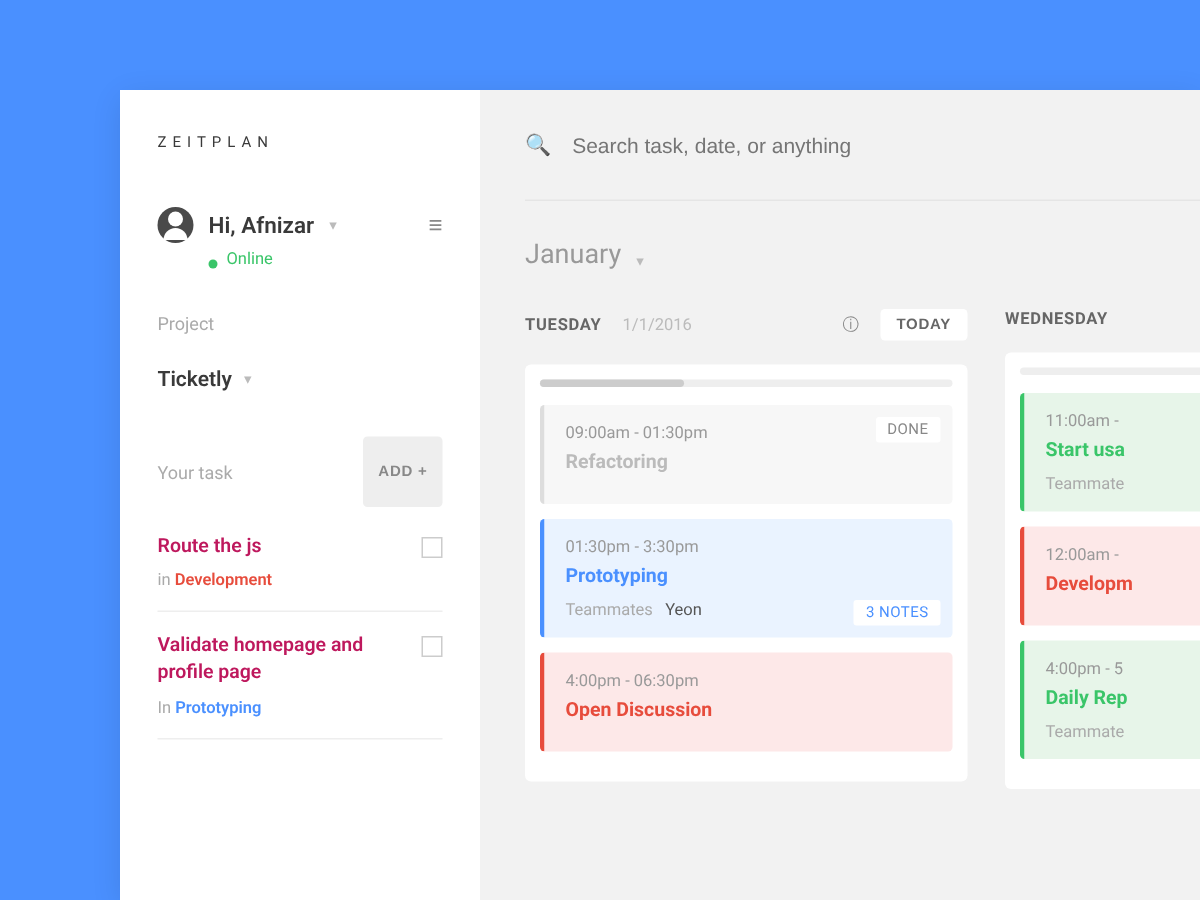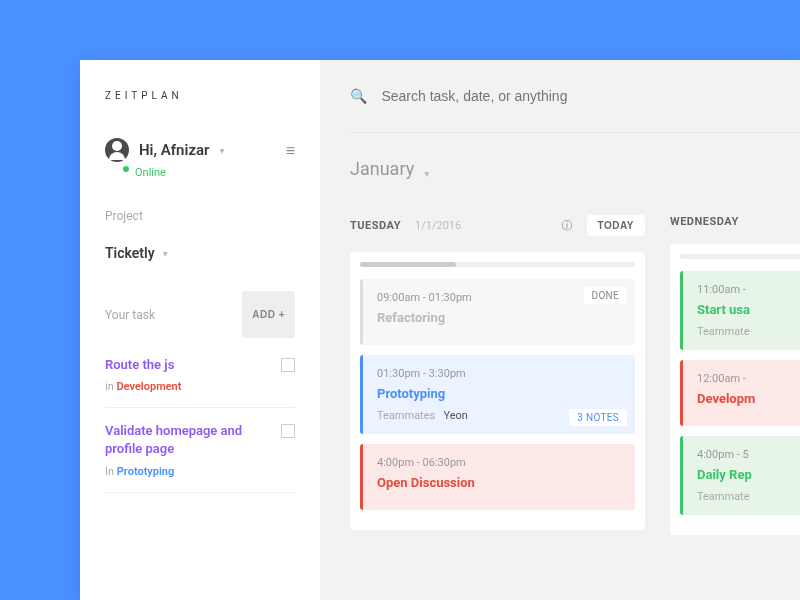--- a/index.html
+++ b/index.html
@@ -7,42 +7,42 @@
 .app{position:absolute;top:60px;left:80px;right:0;bottom:0;background:#fff;border-radius:8px 0 0 0;display:flex;box-shadow:0 4px 20px rgba(0,0,0,0.1)}
 .sidebar{width:240px;padding:30px 25px;background:#fff}
 .logo{font-size:10px;font-weight:400;letter-spacing:4px;color:#3a3a3a;margin-bottom:37px}
 .user-row{display:flex;align-items:center;gap:10px;margin-bottom:4px}
 .avatar{width:24px;height:24px;background:#4a4a4a;border-radius:50%;position:relative}
 .avatar::before{content:"";position:absolute;top:3px;left:7px;width:10px;height:10px;background:#fff;border-radius:50%}
 .avatar::after{content:"";position:absolute;bottom:2px;left:4px;width:16px;height:8px;background:#fff;border-radius:8px 8px 0 0}
 .greet{font-size:15px;font-weight:600;color:#3a3a3a}
 .chev{color:#bbb;font-size:10px}
 .menu-icon{margin-left:auto;color:#888;font-size:16px;cursor:pointer}
-.status{display:flex;align-items:flex-start;gap:6px;margin-left:18px;margin-bottom:30px}
+.status{display:flex;align-items:flex-end;gap:6px;margin-left:34px;margin-bottom:30px}
 .dot{width:6px;height:6px;background:#3ac569;border-radius:50%}
 .status-text{font-size:11px;color:#3ac569}
 .label{font-size:12px;color:#aaa;margin-bottom:22px}
 .proj-row{display:flex;align-items:center;gap:8px;margin-bottom:30px}
 .proj-name{font-size:14px;font-weight:600;color:#3a3a3a}
 .task-header{display:flex;justify-content:space-between;align-items:center;margin-bottom:18px}
 .add-btn{background:#eee;border:none;padding:18px 10px;font-size:10px;font-weight:700;color:#888;border-radius:3px;cursor:pointer;letter-spacing:0.5px}
 .task{padding-bottom:14px;margin-bottom:14px;border-bottom:1px solid #eee;display:flex;justify-content:space-between;align-items:flex-start}
-.task-title{font-size:13px;font-weight:600;color:#8b5cf6;margin-bottom:6px;line-height:1.4}
+.task-title{font-size:13px;font-weight:600;color:#be185d;margin-bottom:6px;line-height:1.4}
 .task-title.struck{text-decoration:line-through;color:#bbb}
 .task-meta{font-size:11px;color:#aaa}
 .task-cat{font-weight:600}
 .cat-dev{color:#e74c3c}
 .cat-proto{color:#4a90ff}
 .checkbox{width:14px;height:14px;border:1.5px solid #ccc;margin-top:2px;flex-shrink:0;display:flex;align-items:center;justify-content:center;font-size:9px;color:#888}
 .main{flex:1;background:#f2f2f2;padding:28px 0 0 30px;overflow:hidden}
 .search-row{display:flex;align-items:center;gap:14px;margin-bottom:28px}
 .search-icon{color:#888;font-size:14px}
 .search-input{border:none;background:none;font-size:14px;color:#aaa;outline:none;width:300px}
 .divider{height:1px;background:#e5e5e5;margin-bottom:25px}
-.month-row{display:flex;align-items:flex-end;gap:10px;margin-bottom:36px}
+.month-row{display:flex;align-items:flex-end;gap:10px;margin-bottom:26px}
 .month{font-size:18px;color:#999;font-weight:400}
 .days{display:flex;gap:25px}
 .day-col{width:295px;flex-shrink:0}
 .day-header{display:flex;align-items:center;gap:14px;margin-bottom:16px;font-size:11px}
 .day-name{font-weight:700;color:#666;letter-spacing:0.5px}
 .day-date{color:#bbb}
 .info-icon{color:#888;margin-left:auto;font-size:11px}
 .today-btn{background:#fff;border:none;padding:5px 11px;font-size:10px;font-weight:700;color:#666;border-radius:3px;letter-spacing:0.5px}
 .day-card{background:#fff;border-radius:4px;padding:10px 10px}
 .prog-bar{height:5px;background:#eee;border-radius:3px;margin-bottom:12px;position:relative}

